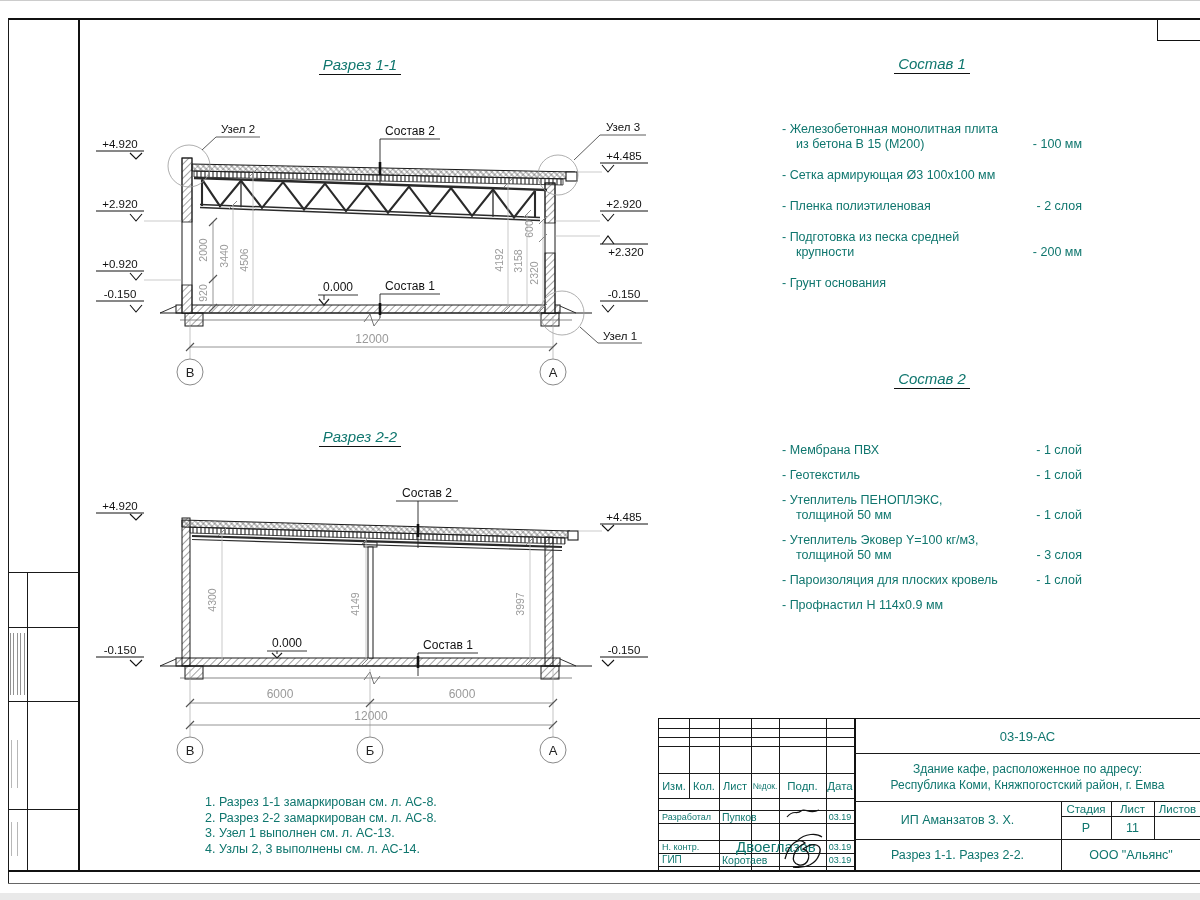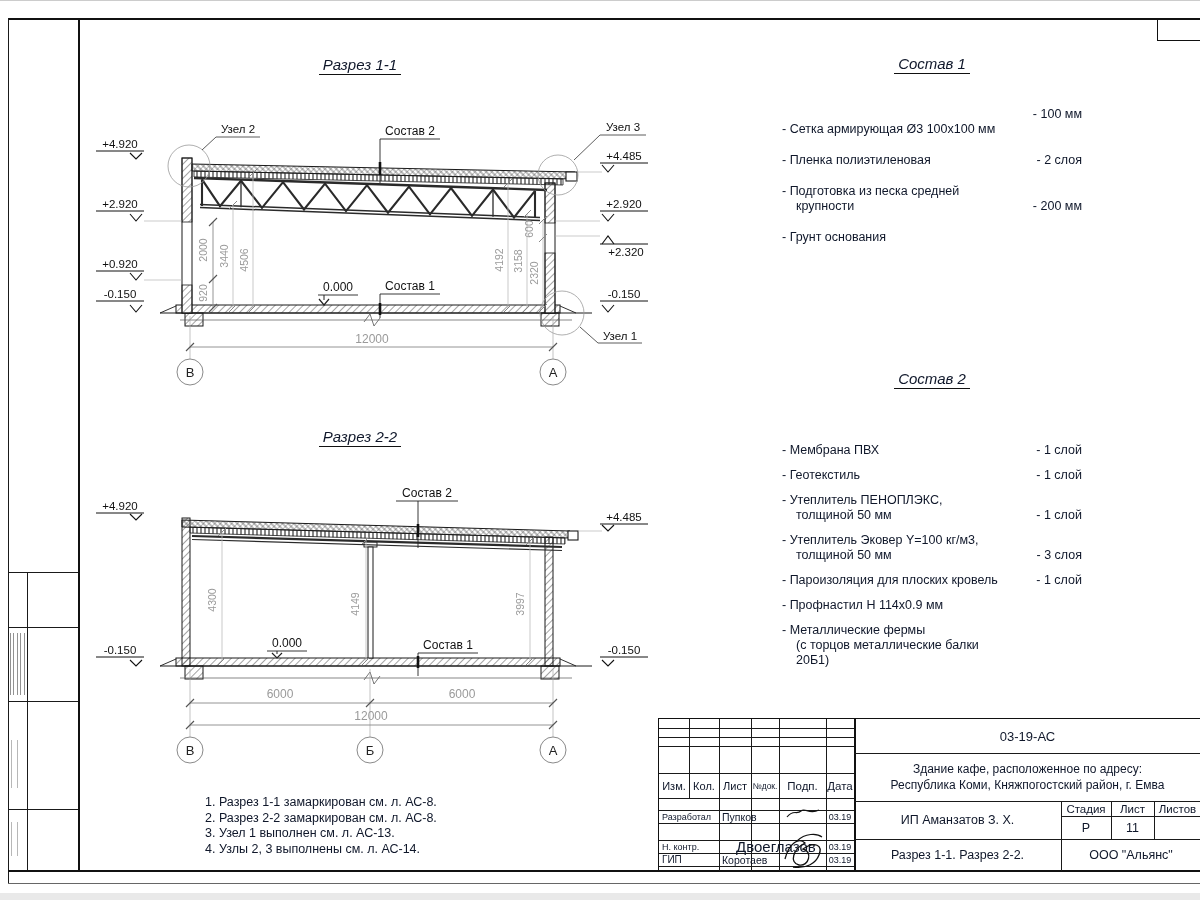--- a/index.html
+++ b/index.html
@@ -1,17 +1,17 @@
 <!DOCTYPE html>
 <html><head>
 <meta charset="utf-8">
 <style>
   html,body{margin:0;padding:0;background:#fff;}
   #sheet{position:relative;width:1200px;height:900px;background:#fff;overflow:hidden;
-         font-family:"Liberation Sans","DejaVu Sans",sans-serif;color:#0f172a;}
+         font-family:"Liberation Sans","DejaVu Sans",sans-serif;color:#0f766e;}
   .abs{position:absolute;}
   .hl{position:absolute;height:1px;background:#1a1a1a;}
   .vl{position:absolute;width:1px;background:#1a1a1a;}
   .hl2{position:absolute;height:2px;background:#111;}
   .vl2{position:absolute;width:2px;background:#111;}
   .sec-title{position:absolute;text-align:center;font-size:15px;font-style:italic;}
   .sec-title span{display:inline-block;border-bottom:1px solid #111;padding:0 4px 1px 4px;}
   .sostav{position:absolute;}
   .sostav .s-title{text-align:center;font-size:15px;font-style:italic;margin-bottom:0;}
   .sostav .s-title span{display:inline-block;border-bottom:1px solid #111;padding:0 4px 1px 4px;}
@@ -328,42 +328,41 @@
       <circle cx="473" cy="330" r="13" fill="none" stroke="#8a8a8a" stroke-width="1"></circle>
       <text x="110" y="334.5" font-size="13" fill="#222" text-anchor="middle">В</text>
       <text x="290" y="334.5" font-size="13" fill="#222" text-anchor="middle">Б</text>
       <text x="473" y="334.5" font-size="13" fill="#222" text-anchor="middle">А</text>
     </g>
   </svg>
 
   <div class="sostav" style="left:782px;top:55px;width:300px;">
     <div class="s-title"><span>Состав 1</span></div>
     <div class="s-items" style="margin-top:48px;">
-      <div class="s-item gap16"><span class="val">- 100 мм</span></div>
+      <div class="s-item gap16"><span class="pre">- Железобетонная  монолитная плита
+из бетона В 15 (М200)</span><span class="val">- 100 мм</span></div>
       <div class="s-item gap16"><span class="pre">- Сетка армирующая Ø3 100х100 мм</span><span class="val"></span></div>
       <div class="s-item gap16"><span class="pre">- Пленка полиэтиленовая</span><span class="val">-  2 слоя</span></div>
       <div class="s-item gap16"><span class="pre">- Подготовка из песка средней
 крупности</span><span class="val">- 200 мм</span></div>
       <div class="s-item"><span class="pre">- Грунт основания</span><span class="val"></span></div>
     </div>
   </div>
 
   <div class="sostav" style="left:782px;top:370px;width:300px;">
     <div class="s-title"><span>Состав 2</span></div>
     <div class="s-items" style="margin-top:54px;">
       <div class="s-item gap10"><span class="pre">- Мембрана ПВХ</span><span class="val">- 1 слой</span></div>
       <div class="s-item gap10"><span class="pre">- Геотекстиль</span><span class="val">- 1 слой</span></div>
       <div class="s-item gap10"><span class="pre">- Утеплитель ПЕНОПЛЭКС,
 толщиной 50 мм</span><span class="val">- 1 слой</span></div>
       <div class="s-item gap10"><span class="pre">- Утеплитель Эковер Y=100 кг/м3,
 толщиной 50 мм</span><span class="val">- 3 слоя</span></div>
       <div class="s-item gap10"><span class="pre">- Пароизоляция для плоских кровель</span><span class="val">- 1 слой</span></div>
       <div class="s-item gap10"><span class="pre">- Профнастил Н 114х0.9 мм</span><span class="val"></span></div>
-      <div class="s-item"><span class="pre">- Металлические фермы
-(с торцов металлические балки 20Б1)</span><span class="val"></span></div>
     </div>
   </div>
 
   <div class="notes" style="left:205px;top:795px;">
     <div>1. Разрез 1-1 замаркирован см. л. АС-8.</div>
     <div>2. Разрез 2-2 замаркирован см. л. АС-8.</div>
     <div>3. Узел 1 выполнен см. л. АС-13.</div>
     <div>4. Узлы 2, 3 выполнены см. л. АС-14.</div>
   </div>
 

